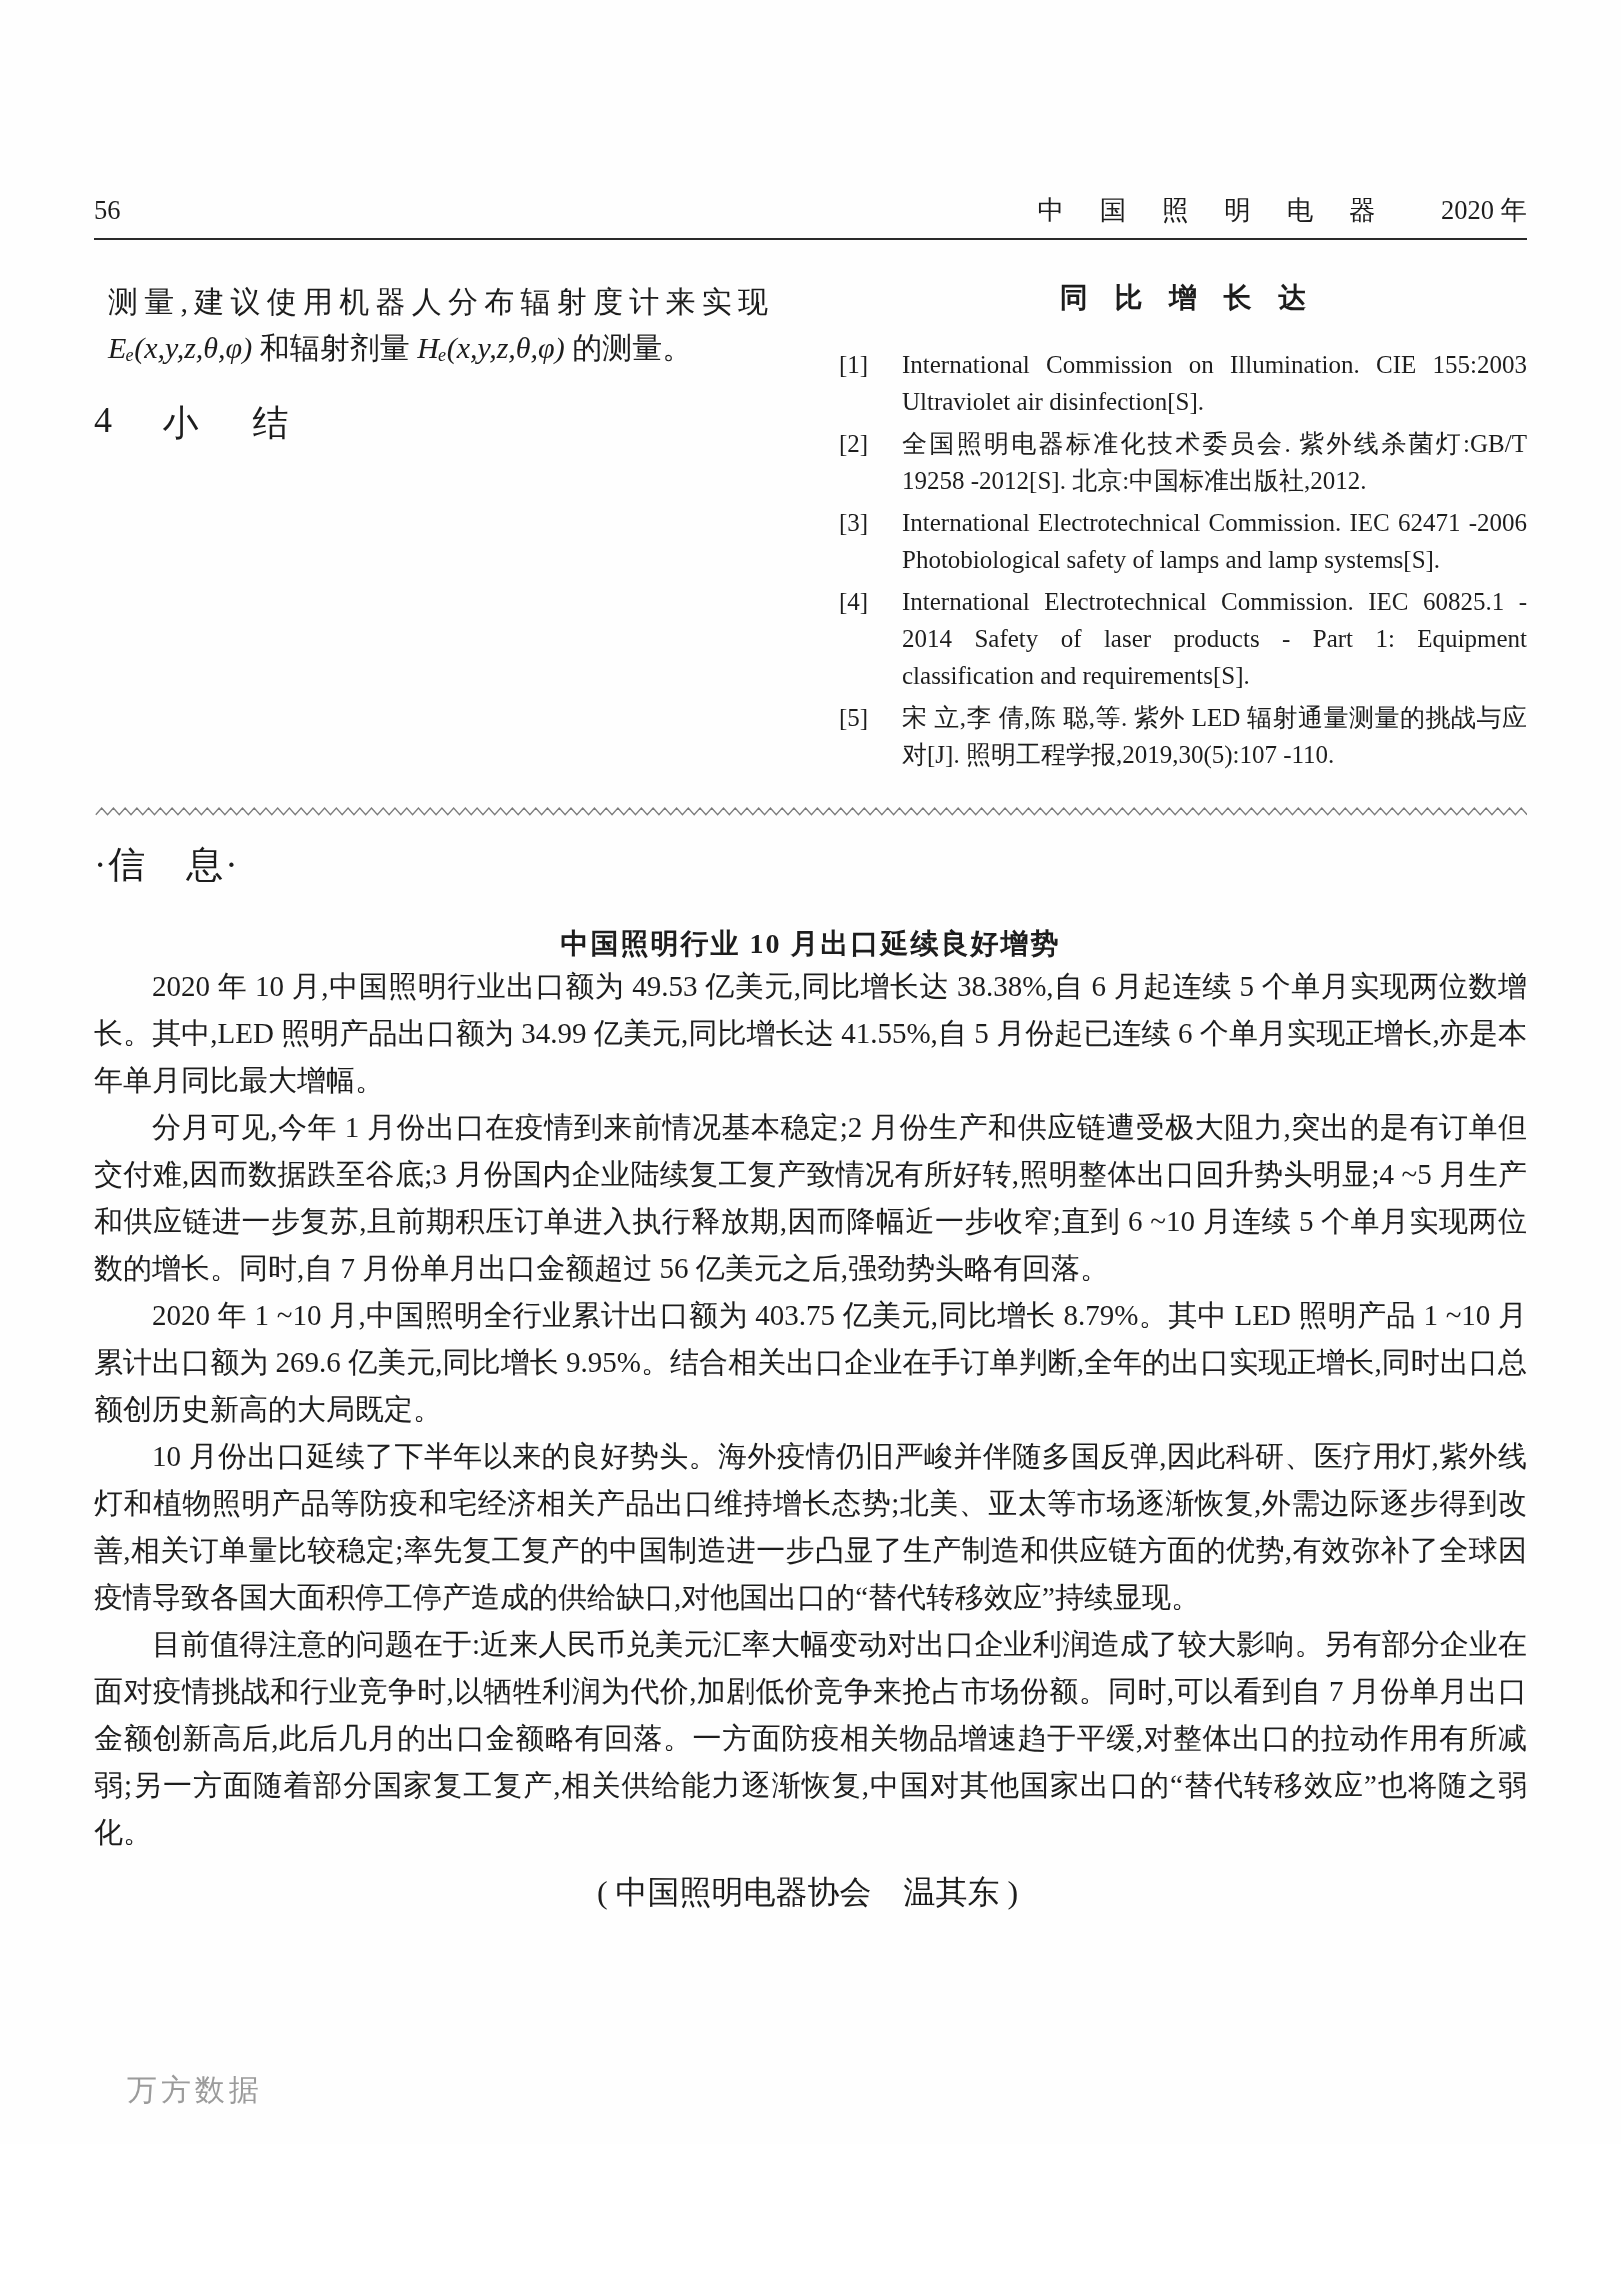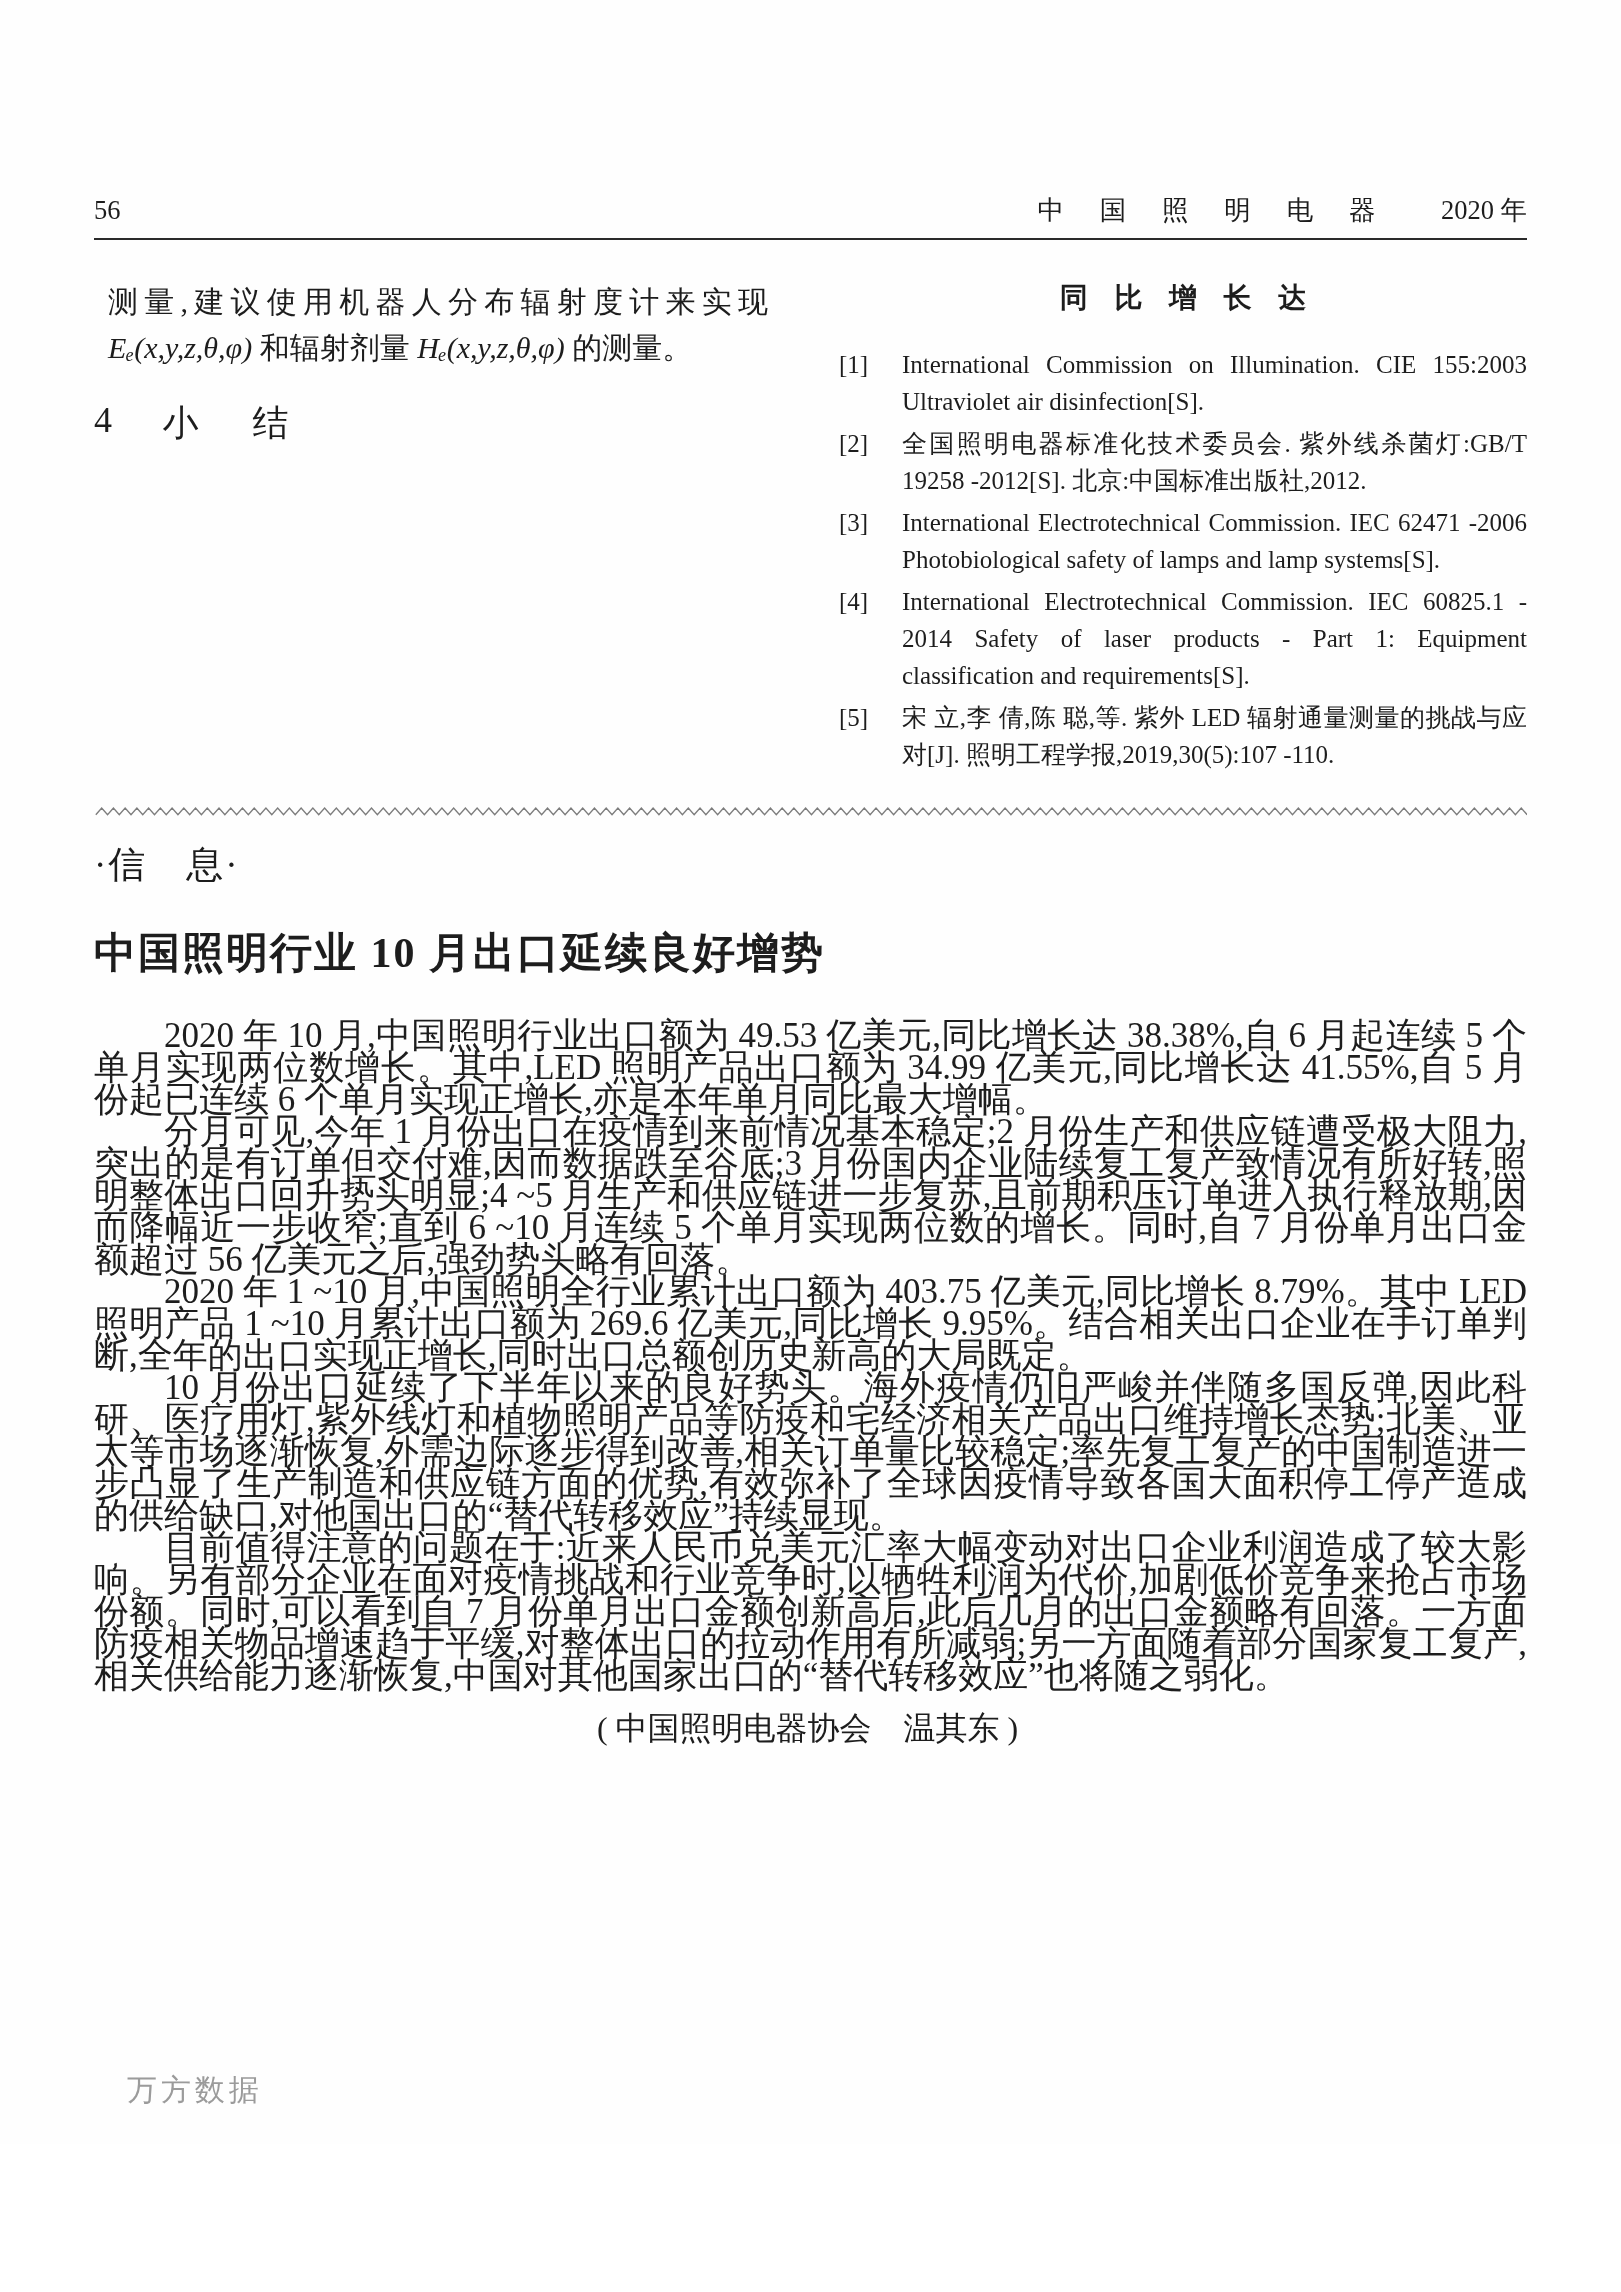--- a/index.html
+++ b/index.html
@@ -48,25 +48,25 @@
   .ref-item { position: relative; padding-left: 63px; text-align: justify; margin-bottom: 4.9px; }
   .ref-num { position: absolute; left: 0; top: 0; }
 
   
   .divider-wrap { margin-top: 27.4px; height: 13.7px; }
   .divider-wrap svg { display: block; }
 
   .info-label { margin-top: 21px; font-size: 37px; letter-spacing: 2px; }
 
   .article-title {
-    margin: 35px 0 0; text-align: left;
-    font-size: 42px; font-weight: 700; letter-spacing: 2px;
+    margin: 35px 0 0; text-align: center;
+    font-size: 28px; font-weight: 700; letter-spacing: 2px;
   }
 
-  .article-body { margin-top: 39px; font-size: 35px; line-height: 32px; text-align: justify; }
+  .article-body { font-size: 29px; line-height: 47px; text-align: justify; }
   .article-body p { margin: 0; text-indent: 2em; }
 
   .attribution { margin-top: 15.7px; text-align: center; font-size: 32px; padding-right: 5.9px; }
 
   .watermark {
     position: absolute; left: 127px; bottom: 33px;
     font-size: 30px; color: #9b9b9b; letter-spacing: 3.9px;
   }
 </style>
 </head>

